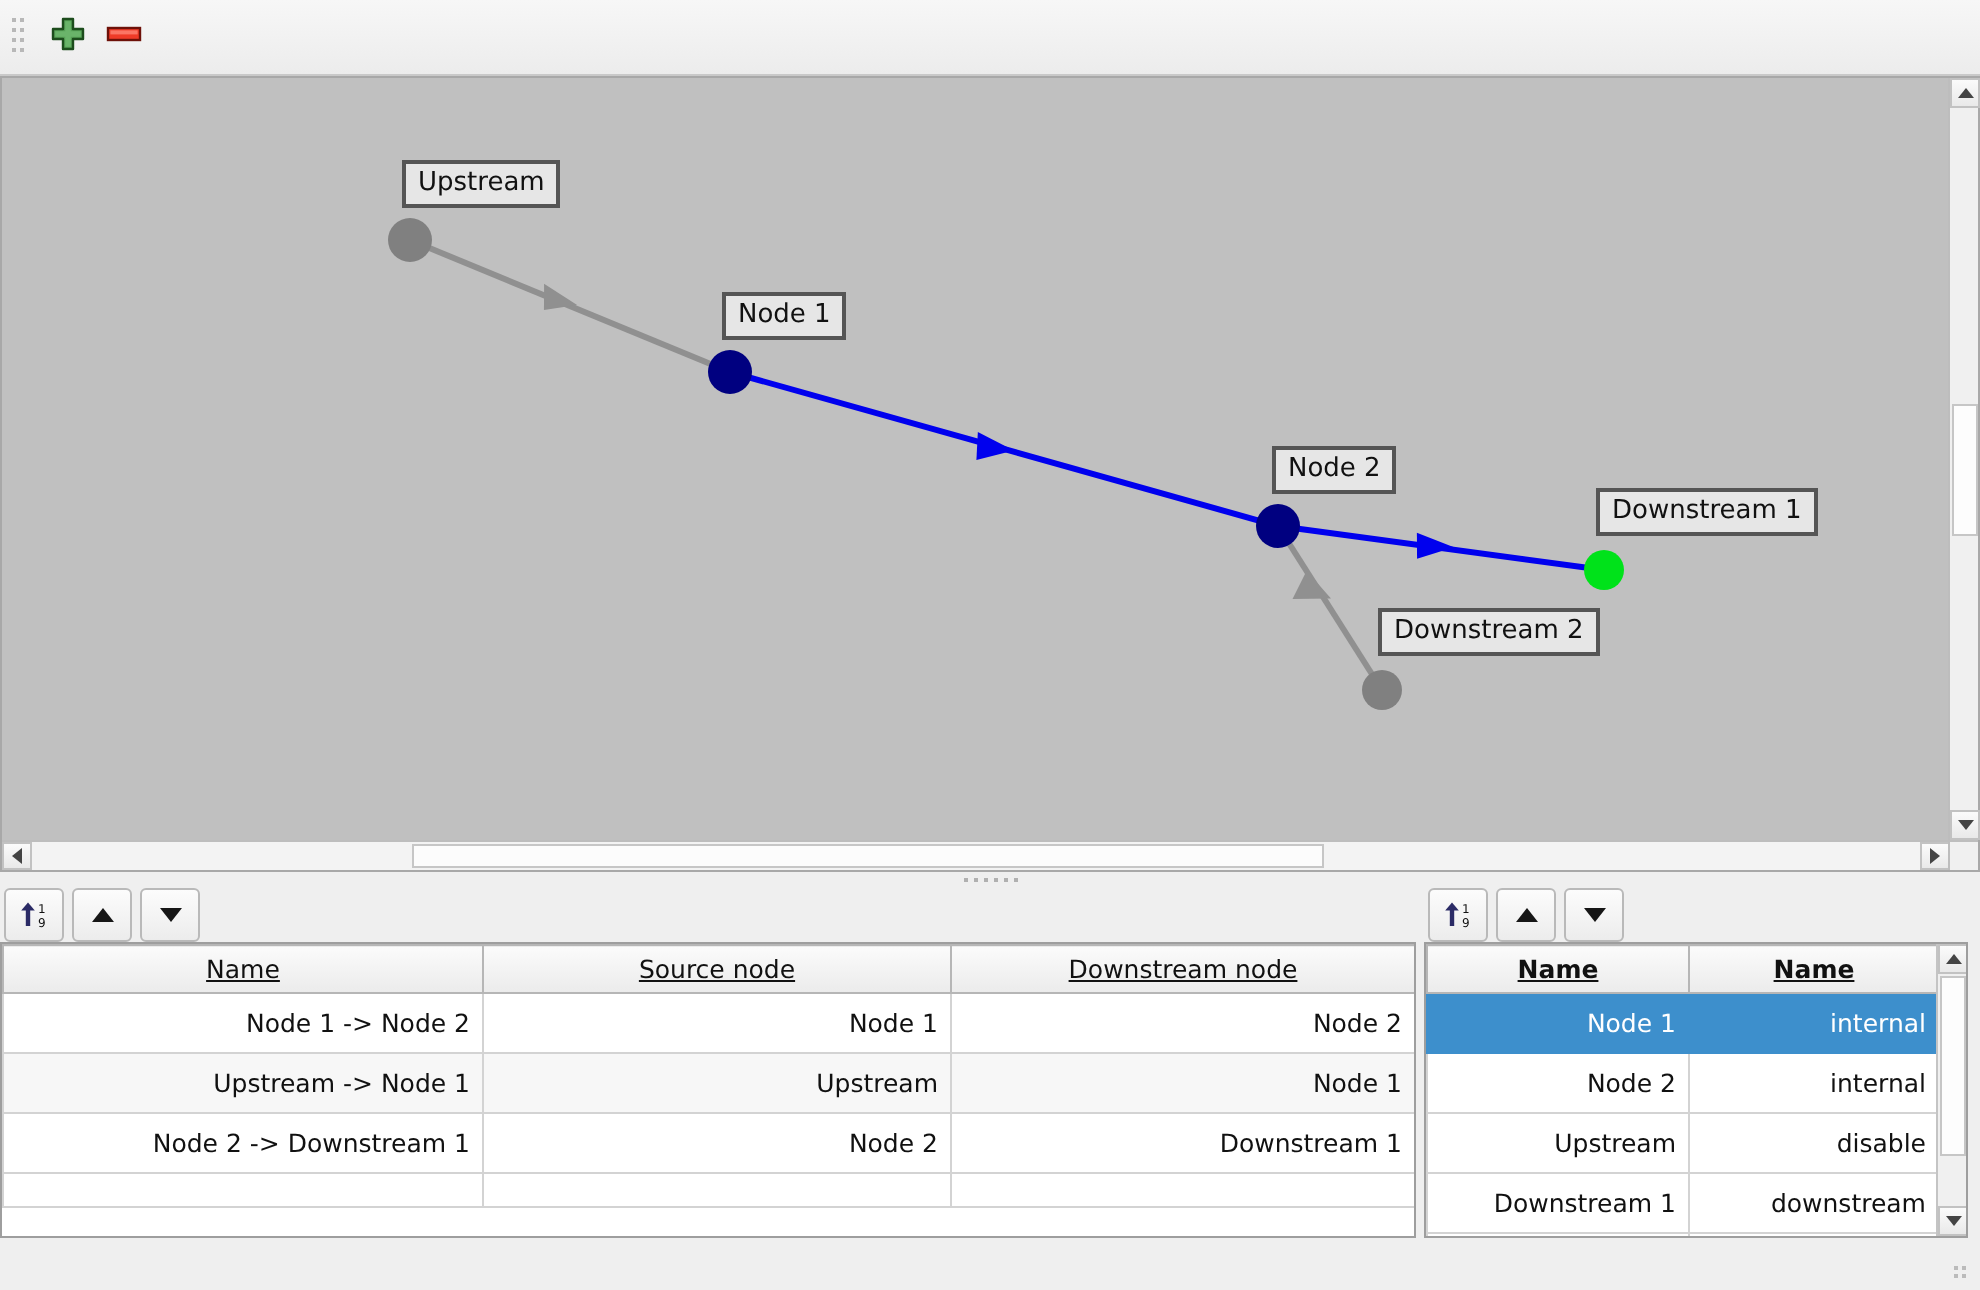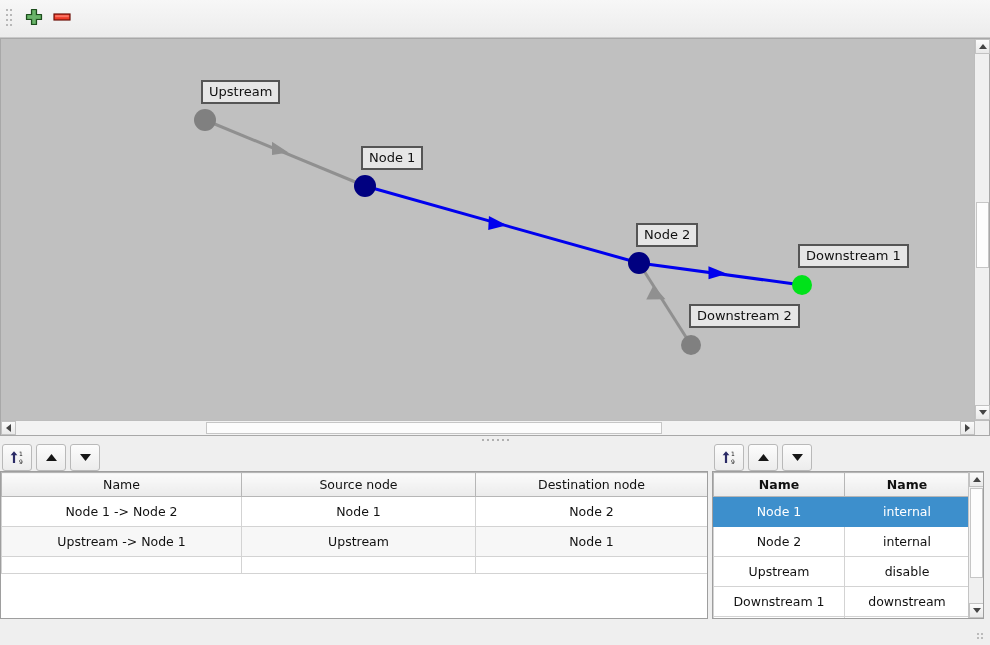--- a/index.html
+++ b/index.html
@@ -118,26 +118,26 @@
   }
 
   table.grid {
     border-collapse: collapse; table-layout: fixed;
     background: #fff; font-size: 12.5px;
   }
   table.grid th {
     background: linear-gradient(#fbfbfb,#ebebeb);
     border: 1px solid #b6b6b6;
     height: 23px; font-weight: normal; color: #111;
-    text-align: center; padding: 0 4px;
+    text-align: center; padding: 0 4px; text-decoration: underline;
   }
   table.grid.bold-head th { font-weight: bold; }
   table.grid td {
     border: 1px solid #d3d3d3;
-    height: 29px; padding: 0 6px; text-align: center; color: #111;
+    height: 29px; padding: 0 6px; text-align: right; color: #111;
     white-space: nowrap; overflow: hidden; text-overflow: ellipsis;
   }
   table.grid tr.alt td { background: #f7f7f7; }
   table.grid tr.selected td { background: #3d8fcc; color: #ffffff; border-color: #3d8fcc; }
   table.grid tr.empty td { height: 16px; background: #ffffff; }
 
   .grid-frame {
     border: 1px solid #9e9e9e; background: #fff; box-sizing: border-box;
     overflow: hidden;
   }
@@ -297,33 +297,38 @@
       <table class="grid" style="width:706px;">
         <colgroup>
             <col style="width:240px">
             <col style="width:234px">
             <col style="width:232px">
           </colgroup>
         <thead>
           <tr>
             <th>Name</th>
             <th>Source node</th>
-            <th>Destination node</th>
+            <th>Downstream node</th>
           </tr>
         </thead>
         <tbody>
           <tr>
             <td>Node 1 -&gt; Node 2</td>
             <td>Node 1</td>
             <td>Node 2</td>
           </tr>
           <tr class="alt">
             <td>Upstream -&gt; Node 1</td>
             <td>Upstream</td>
             <td>Node 1</td>
+          </tr>
+          <tr>
+            <td>Node 2 -&gt; Downstream 1</td>
+            <td>Node 2</td>
+            <td>Downstream 1</td>
           </tr>
           <tr class="empty">
             <td></td>
               <td></td>
               <td></td>
           </tr>
         </tbody>
       </table>
     </div>
   </div>

